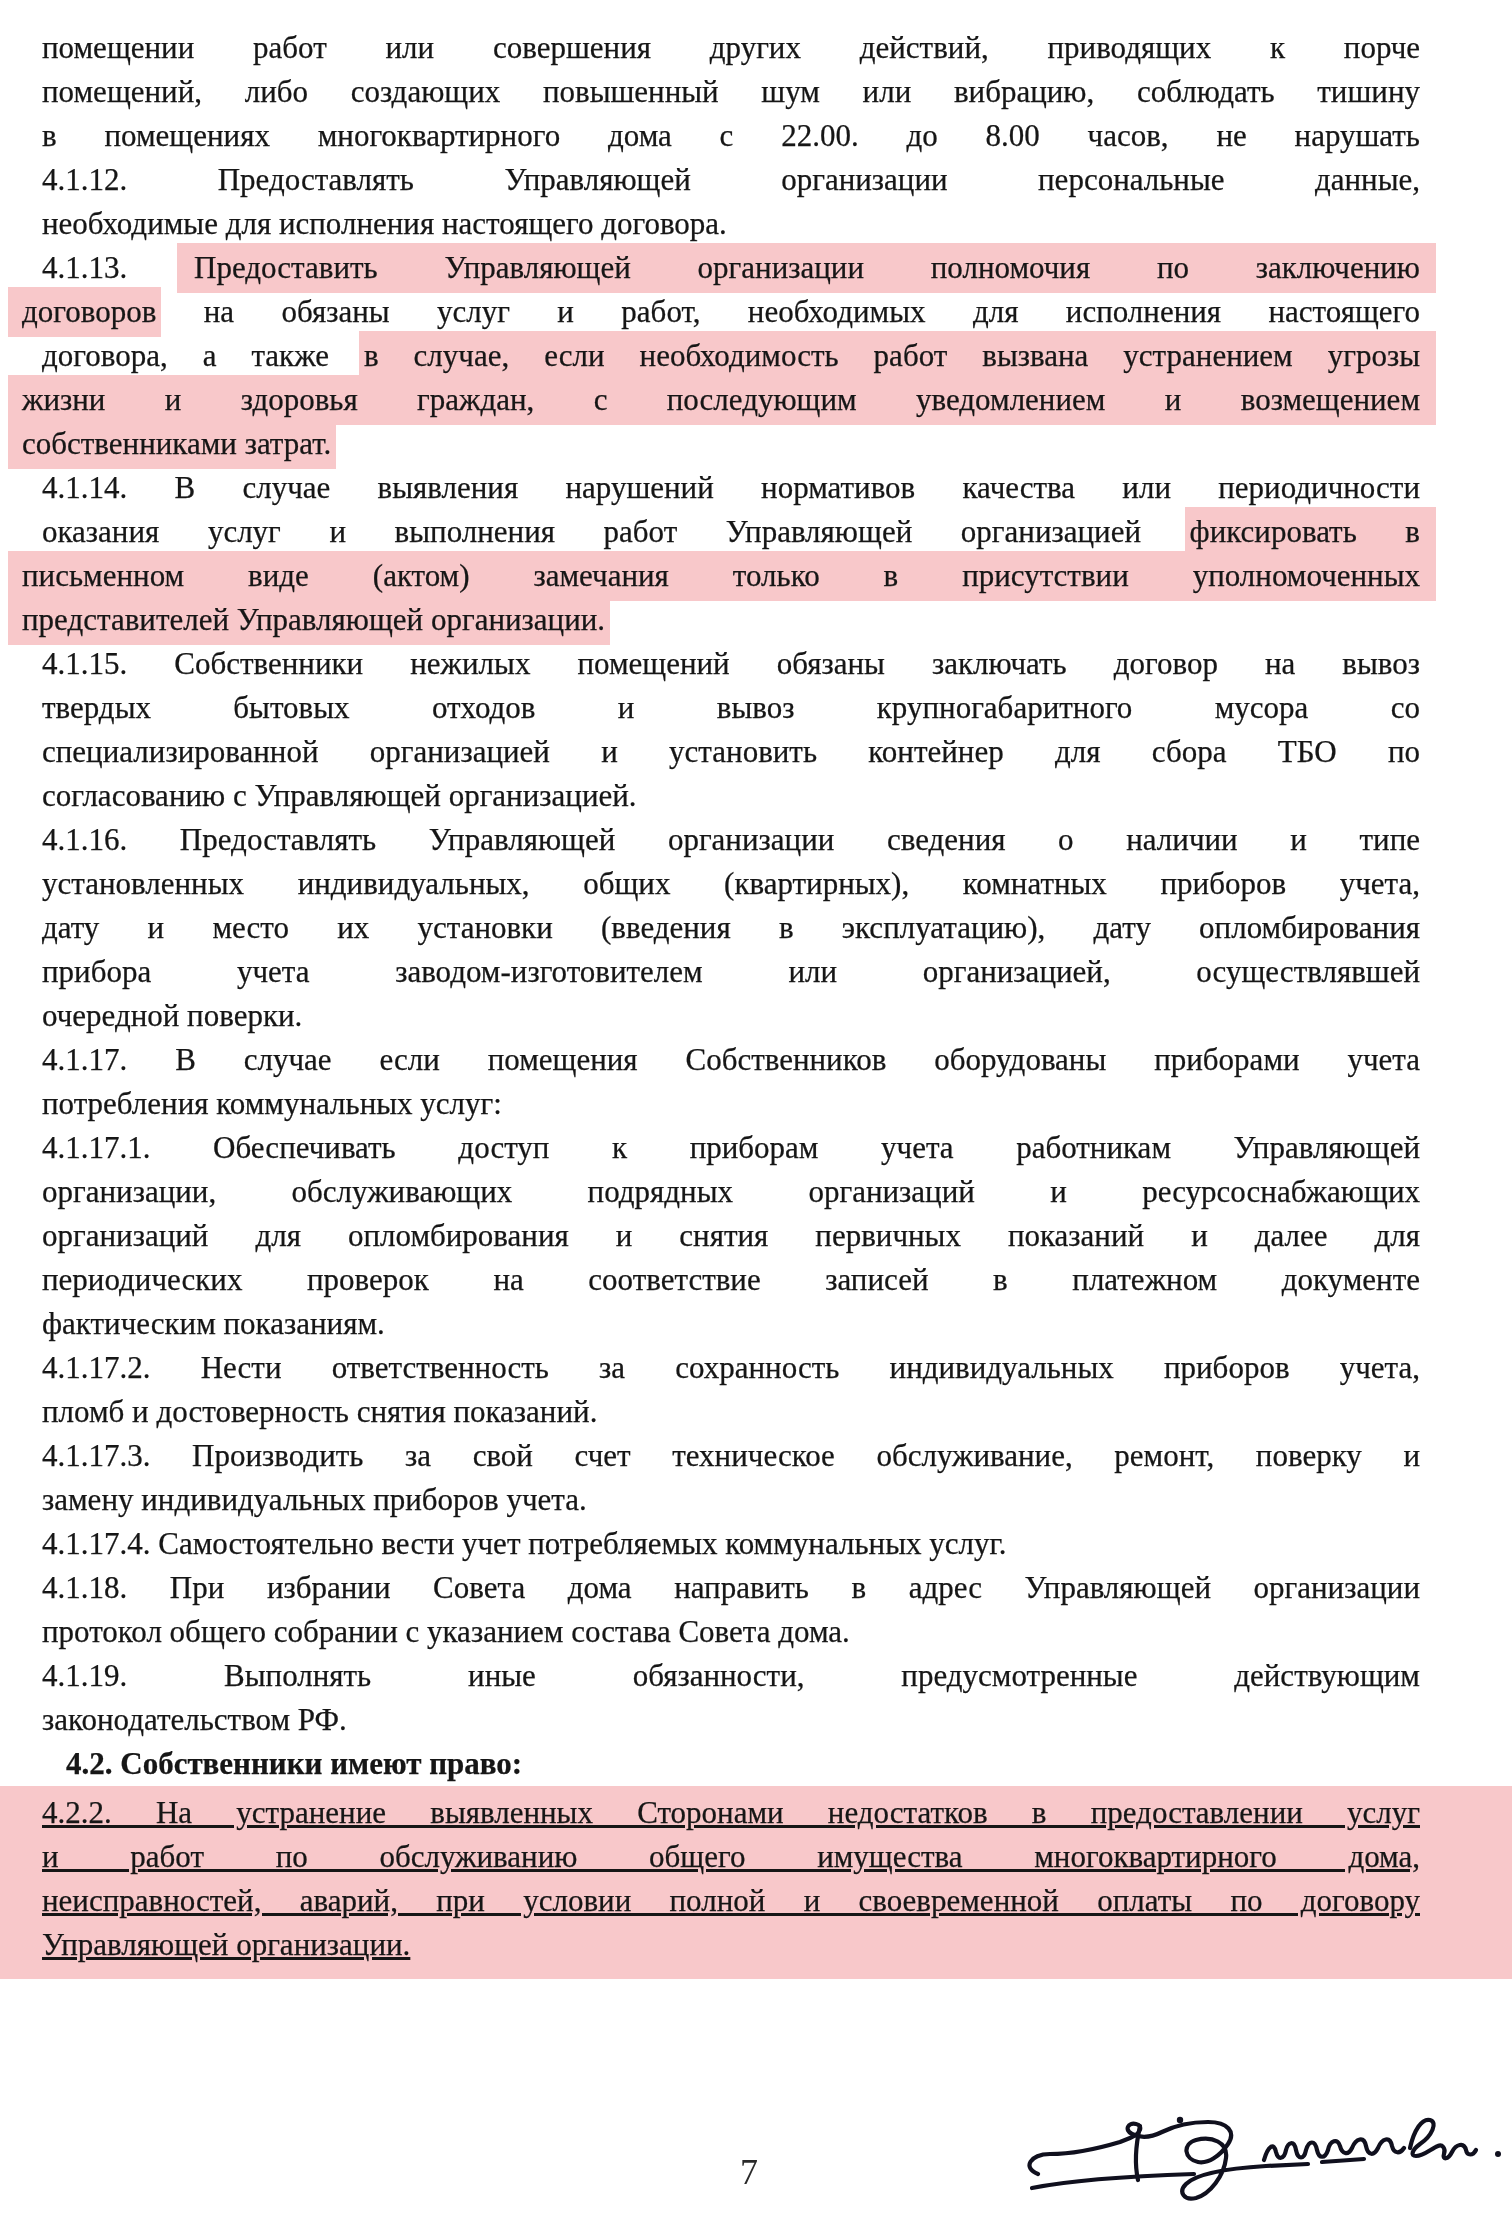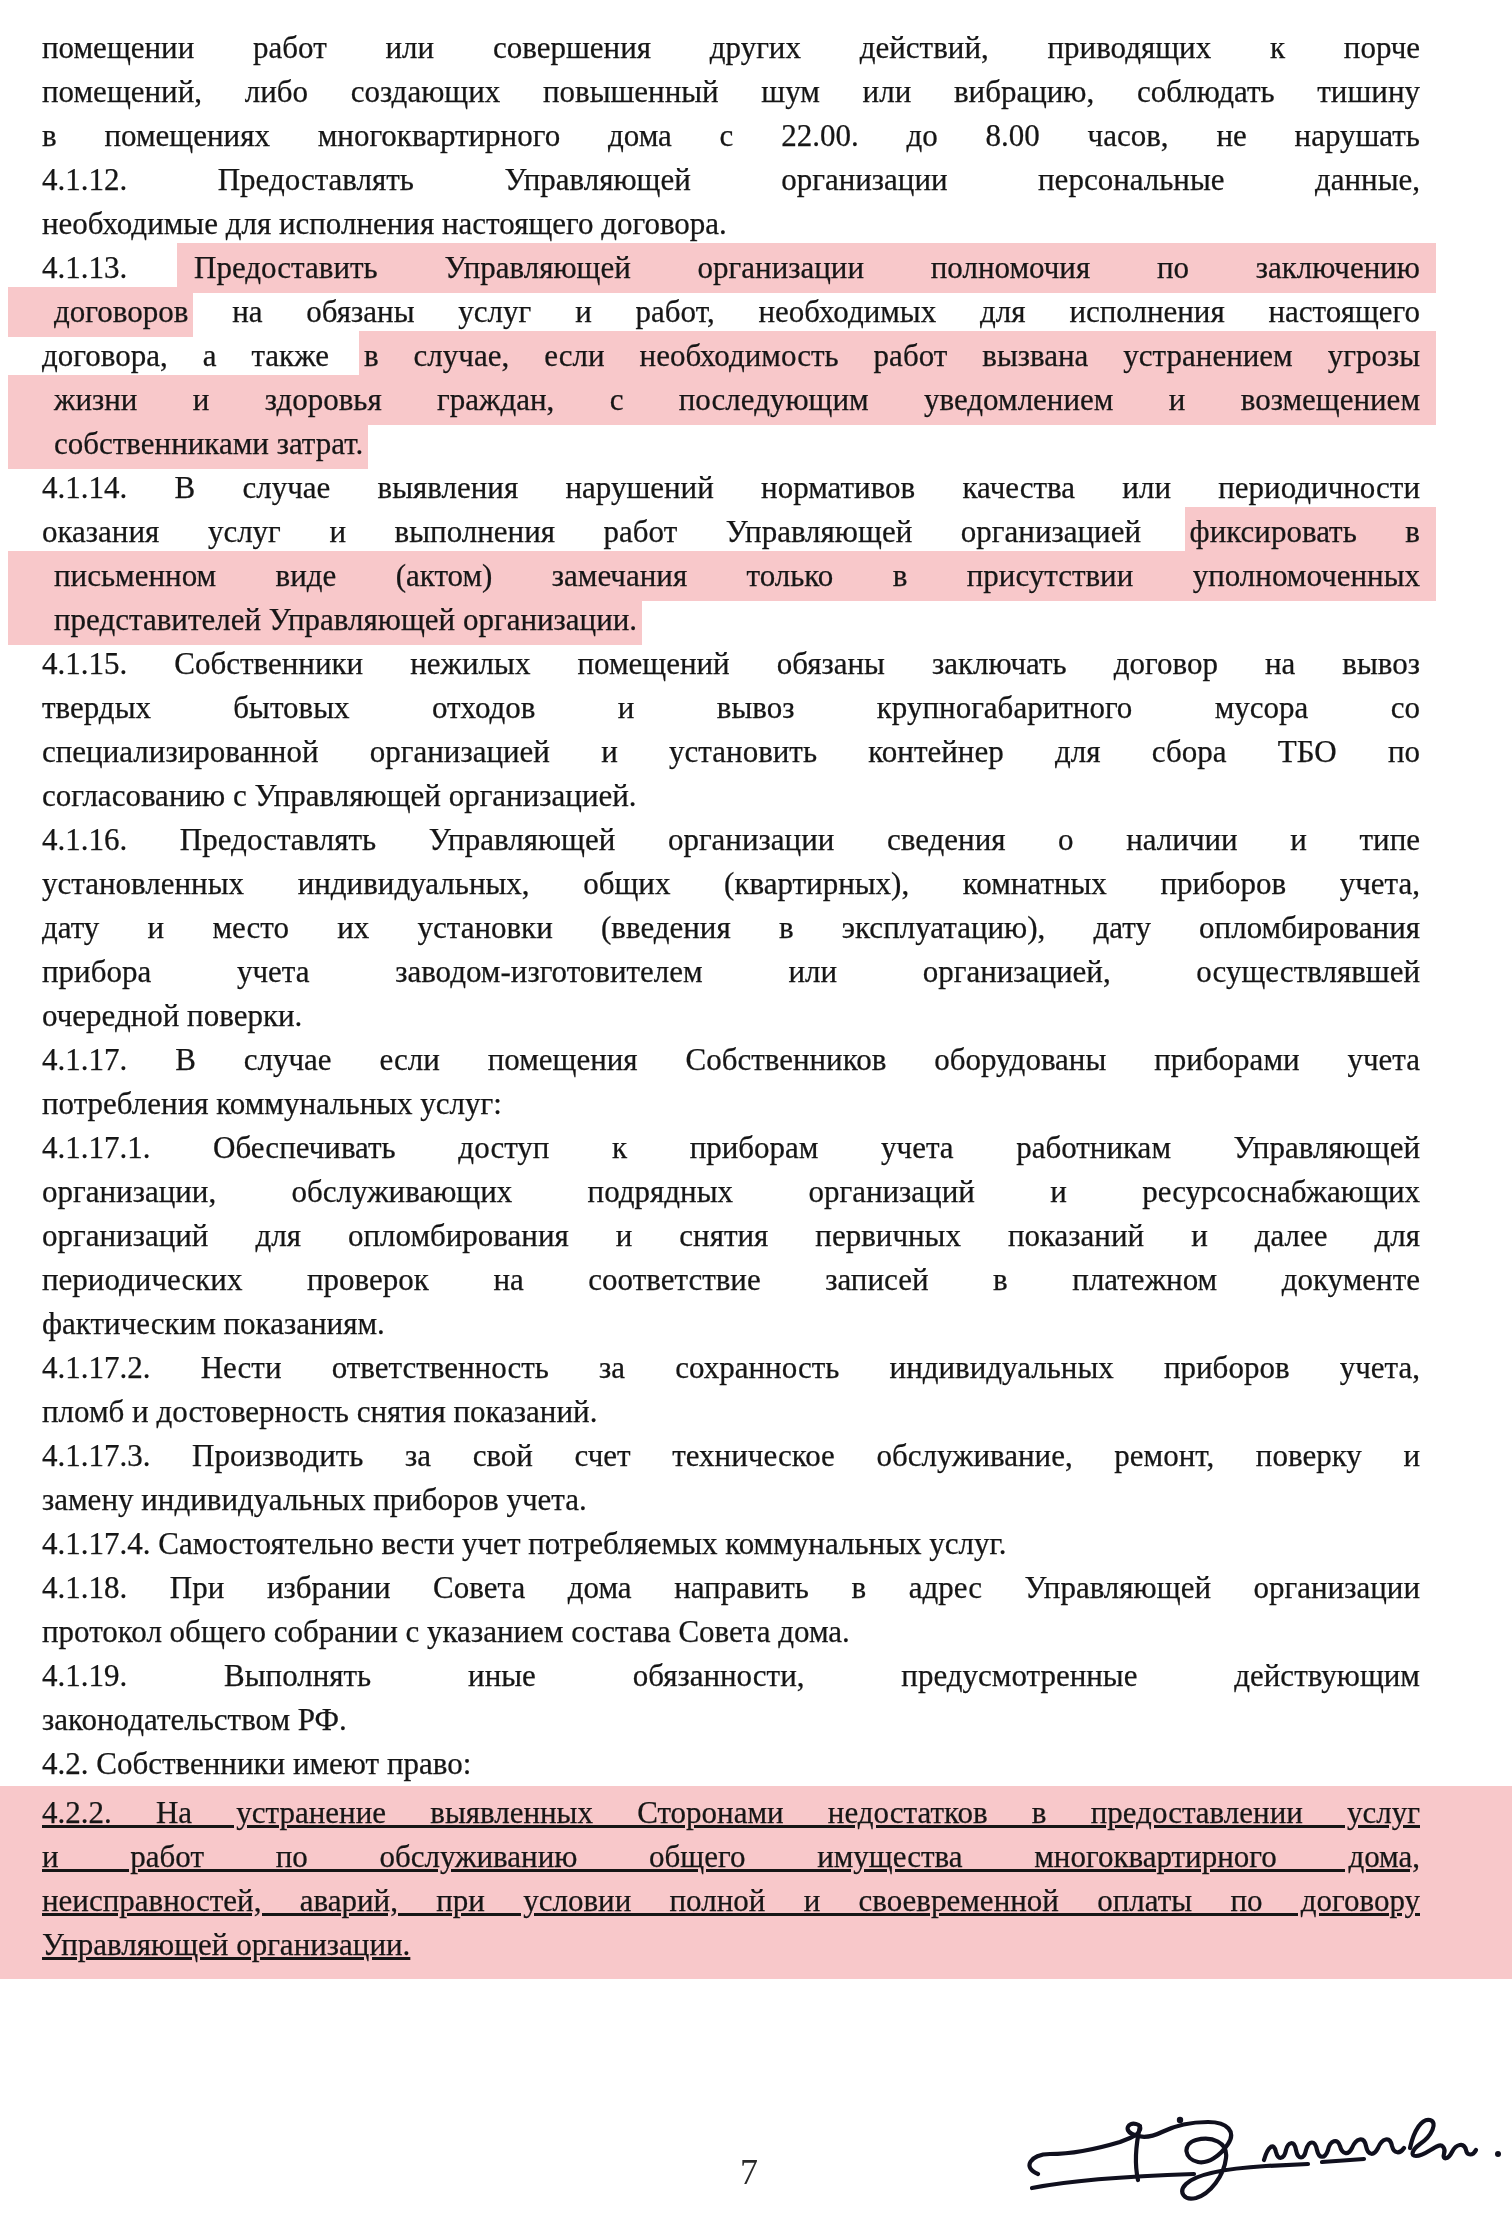--- a/index.html
+++ b/index.html
@@ -17,38 +17,38 @@
     overflow:hidden;
   }
   .doc{
     position:absolute;
     left:42px;top:26px;
     width:1378px;
     font-size:31px;
     -webkit-text-stroke:0.25px currentColor;
   }
   .para{margin:0;}
-  .para.bold .line{font-weight:400;}
+  .para.bold .line{font-weight:700;margin-left:24px;}
   .line{
     line-height:44px;
     text-align:justify;
     text-align-last:justify;
     white-space:normal;
   }
   .line.last{
     text-align-last:left;
   }
   
   .hl{
     background:var(--hl);
     padding-top:7px;padding-bottom:8px;
     padding-left:5px;margin-left:-5px;
     padding-right:5px;margin-right:-5px;
   }
-  .hl-l{padding-left:46px;margin-left:-34px;}
+  .hl-l{padding-left:14px;margin-left:-34px;}
   .hl-m{padding-left:17px;margin-left:-17px;}
   .hl-r{padding-right:16px;margin-right:-16px;}
   
   .para.block-hl{
     background:var(--hl);
     margin-left:-42px;margin-right:-92px;
     padding:5px 92px 12px 42px;
     text-decoration:underline;
   }
   .page-number{

